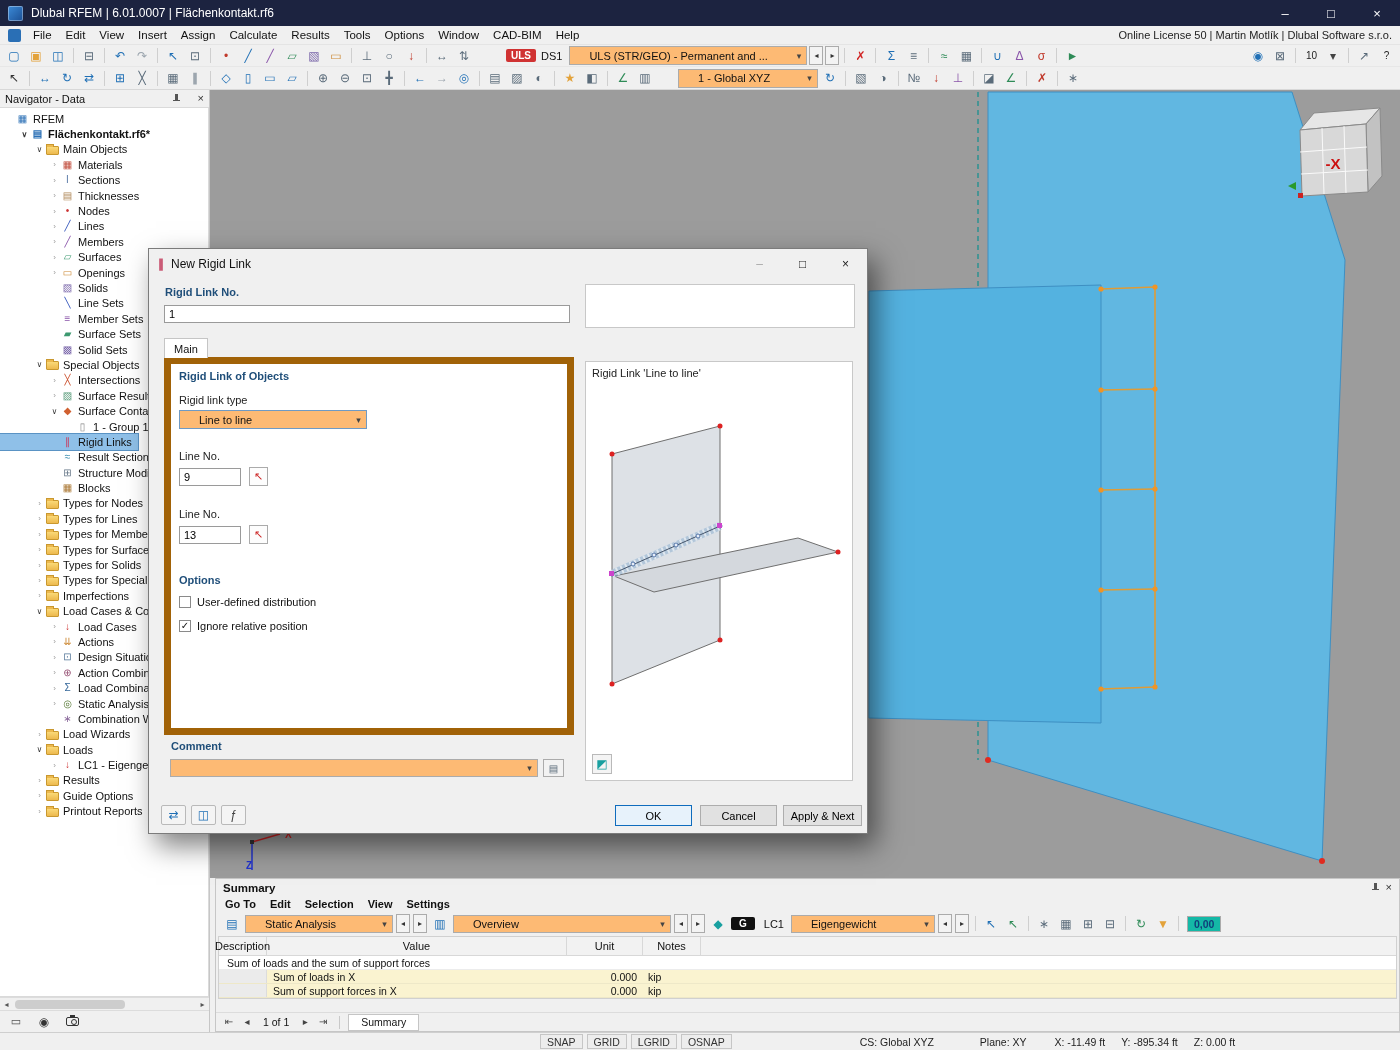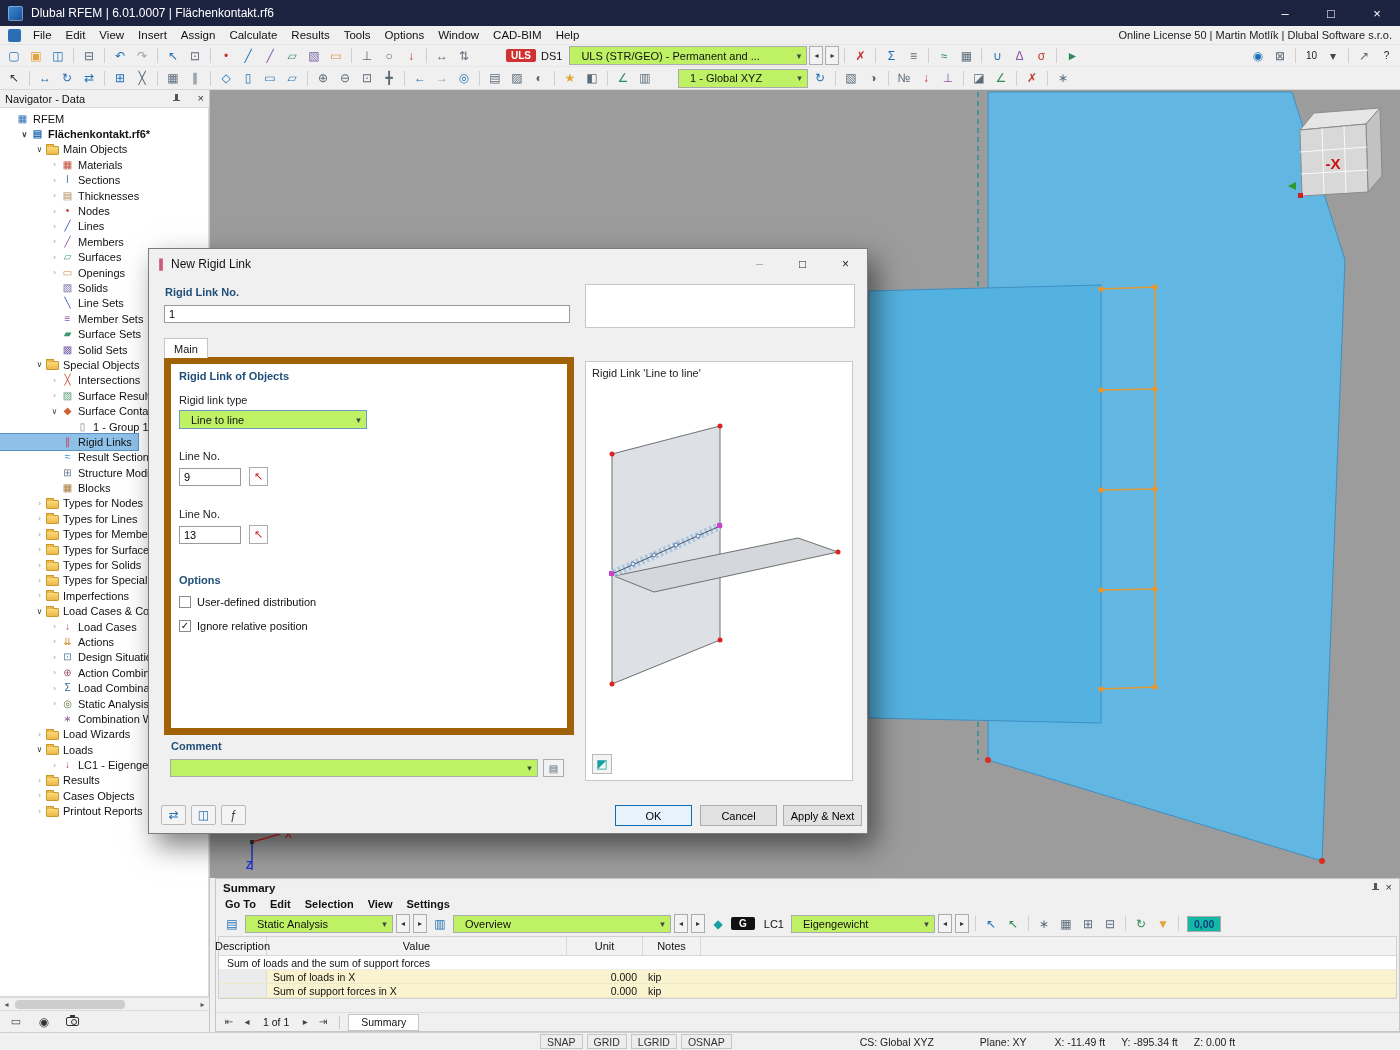--- a/index.html
+++ b/index.html
@@ -32,29 +32,29 @@
   .tb2 { top:67px; height:23px; border-bottom:1px solid #d8d8d8; }
   .tb-group { display:flex; align-items:center; gap:2px; overflow:hidden; flex:none; }
   #tb1-left { width:500px; }
   #tb2-left { width:672px; }
   #tb1-right { margin-left:auto; overflow:visible; }
   .tbtn { height:20px; min-width:20px; display:flex; align-items:center; justify-content:center;
           border-radius:2px; padding:0 1px; }
   .tbtn .glyph { font-size:12px; line-height:1; }
   .tbtn .lbl { font-size:10px; margin-left:1px; color:#222; }
   .tsep { width:1px; height:15px; background:#cfcfcf; margin:0 3px; flex:none; }
-  .combo { height:19px; background:#bef264; border:1px solid #ababab; display:flex; align-items:center;
-           font-size:11px; padding-left:11px; flex:none; }
+  .combo { height:19px; background:#fdba74; border:1px solid #ababab; display:flex; align-items:center;
+           font-size:11px; padding-left:19px; flex:none; }
   .combo-text { flex:1; white-space:nowrap; overflow:hidden; }
   .combo-arrow { width:15px; height:100%; display:flex; align-items:center; justify-content:center;
                  font-size:9px; color:#444; flex:none; }
   .spin-btn { width:14px; height:19px; font-size:8px; display:flex; align-items:center; justify-content:center;
               border:1px solid #ababab; background:#f3f3f3; color:#333; flex:none; }
   .sit-combo { width:238px; }
-  .cs-combo { width:130px; }
+  .cs-combo { width:140px; }
   .ds-badge { background:#d03232; color:#fff; font-size:10px; font-weight:bold; padding:1px 5px; border-radius:2px; flex:none; }
   .ds-label { font-size:11px; margin:0 5px 0 3px; flex:none; }
 
   
   .navigator { position:absolute; left:0; top:90px; width:210px; height:942px; background:#f0f0f0;
                border-right:1px solid #c6c6c6; display:flex; flex-direction:column; z-index:5; }
   .nav-header { height:17px; display:flex; align-items:center; padding:0 5px; font-size:11px; gap:17px; }
   .nav-title { flex:1; white-space:nowrap; }
   .pin { width:9px; height:9px; position:relative; flex:none; }
   .pin::before { content:""; position:absolute; left:3px; top:0; width:3px; height:6px; background:#555; }
@@ -754,21 +754,21 @@
           <span class="tlabel">LC1 - Eigengewicht</span>
         </div>
         <div class="trow" style="padding-left: 34px;">
           <span class="texp">›</span>
           <span class="ticon folder-icon"></span>
           <span class="tlabel">Results</span>
         </div>
         <div class="trow" style="padding-left: 34px;">
           <span class="texp">›</span>
           <span class="ticon folder-icon"></span>
-          <span class="tlabel">Cases Objects</span>
+          <span class="tlabel">Guide Options</span>
         </div>
         <div class="trow" style="padding-left: 34px;">
           <span class="texp">›</span>
           <span class="ticon folder-icon"></span>
           <span class="tlabel">Printout Reports</span>
         </div>
       </div>
     <div class="nav-hscroll">
       <span class="hs-arrow">◂</span>
       <div class="hs-track">

